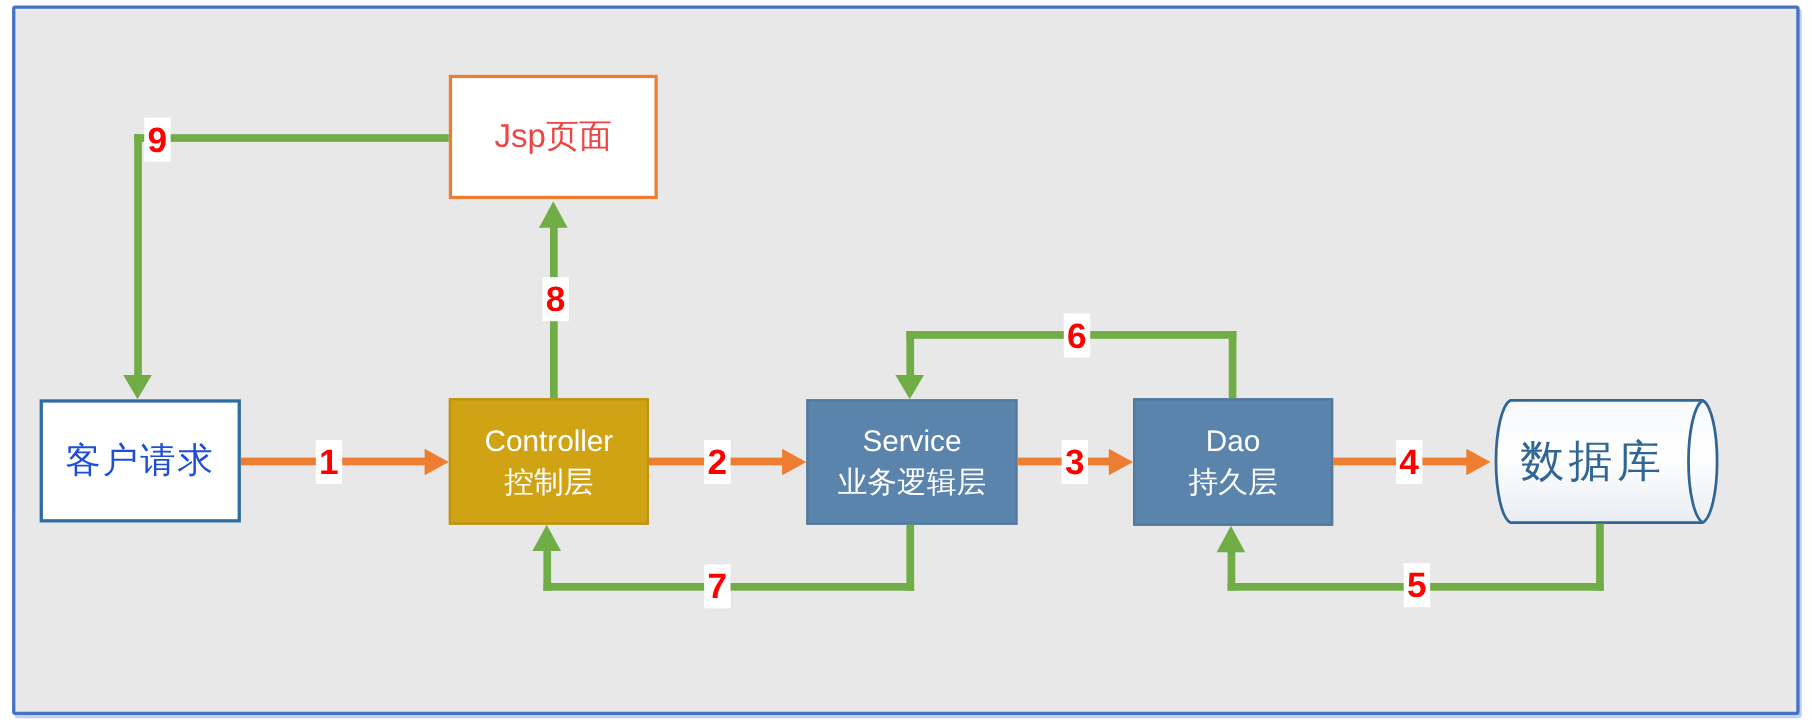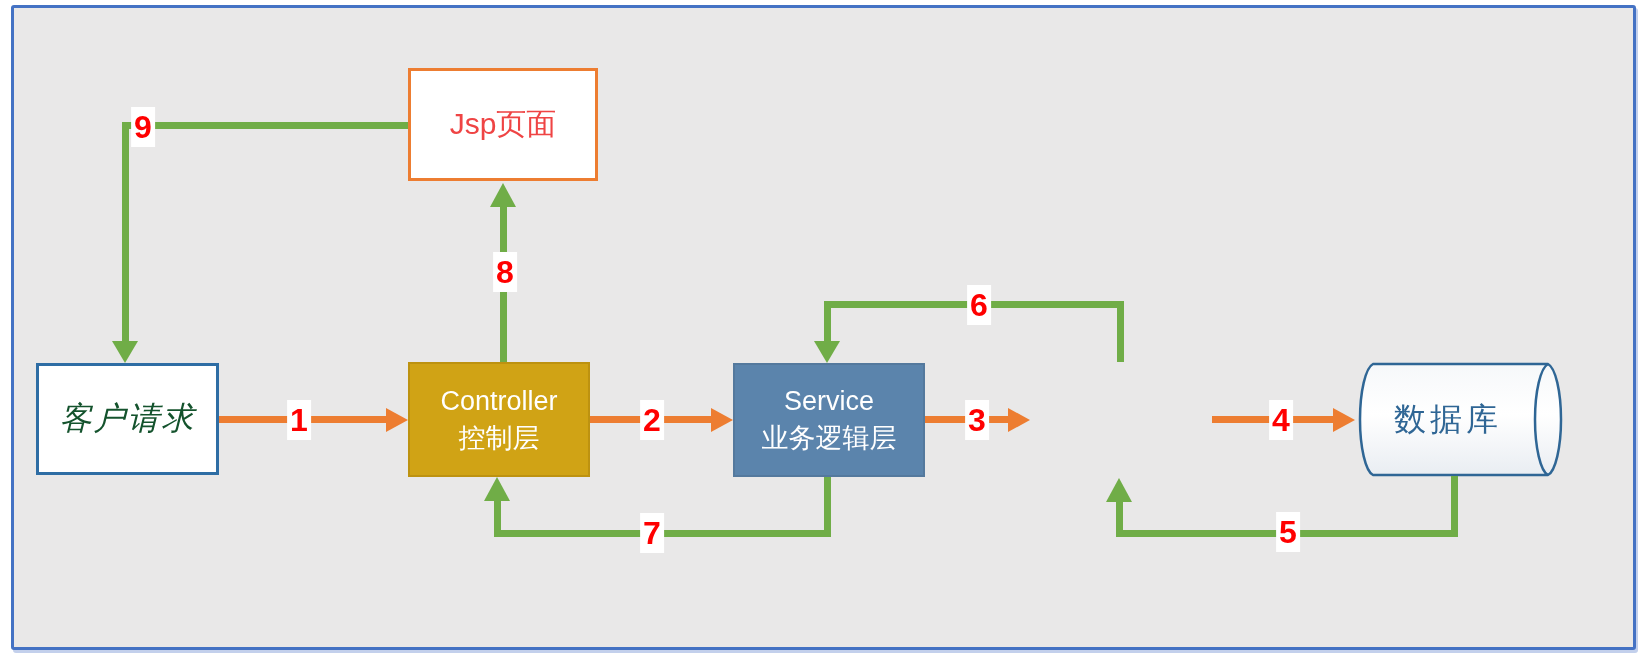--- a/index.html
+++ b/index.html
@@ -19,41 +19,41 @@
     position:absolute;display:flex;flex-direction:column;
     align-items:center;justify-content:center;text-align:center;
     box-sizing:border-box;
   }
   .node-jsp{
     left:408px;top:68px;width:190px;height:113px;background:#ffffff;
     border:3px solid #ed7d31;color:#ef4444;font-size:30px;
   }
   .node-client{
     left:36px;top:363px;width:183px;height:112px;background:#ffffff;
-    border:3px solid #2e6da4;color:#14532d;font-size:32px;letter-spacing:2px;font-style:italic;
+    border:3px solid #2e6da4;color:#1d4ed8;font-size:32px;letter-spacing:2px;
   }
   .node-controller{
     left:408px;top:362px;width:182px;height:115px;background:#d0a315;
     border:2px solid #bd9210;color:#ffffff;font-size:27px;line-height:37px;
   }
   .node-service{
     left:733px;top:363px;width:192px;height:114px;background:#5b84ac;
     border:2px solid #54799d;color:#ffffff;font-size:27px;line-height:37px;
   }
   .node-dao{
     left:1030px;top:362px;width:182px;height:116px;background:#5b84ac;
     border:2px solid #54799d;color:#ffffff;font-size:27px;line-height:37px;
   }
   .node-database{
     left:1355px;top:362px;width:210px;height:115px;background:transparent;
   }
   .db-label{
     position:absolute;left:0;top:0;width:186px;height:115px;
     display:flex;align-items:center;justify-content:center;
-    color:#2f6695;font-size:32px;letter-spacing:4px;
+    color:#2f6695;font-size:40px;letter-spacing:4px;
   }
   
   .hshaft,.vshaft{position:absolute;}
   .orange{background:#ed7d31;}
   .green{background:#70ad47;}
   .hshaft{height:7px;}
   .vshaft{width:7px;}
   
   .head{position:absolute;width:0;height:0;}
   .head-right{border-left:22px solid #ed7d31;border-top:12px solid transparent;border-bottom:12px solid transparent;}
@@ -84,20 +84,24 @@
   <div class="node node-controller">
     <span>Controller</span>
     <span>控制层</span>
   </div>
 
   <div class="node node-service">
     <span>Service</span>
     <span>业务逻辑层</span>
   </div>
 
+  <div class="node node-dao">
+    <span>Dao</span>
+    <span>持久层</span>
+  </div>
 
   <div class="node node-database">
     <svg width="210" height="115" viewBox="0 0 210 115">
       <defs>
         <linearGradient id="dbgrad" x1="0" y1="0" x2="0" y2="1">
           <stop offset="0" stop-color="#f6f8fa"></stop>
           <stop offset="0.45" stop-color="#ffffff"></stop>
           <stop offset="1" stop-color="#e9edf2"></stop>
         </linearGradient>
       </defs>

